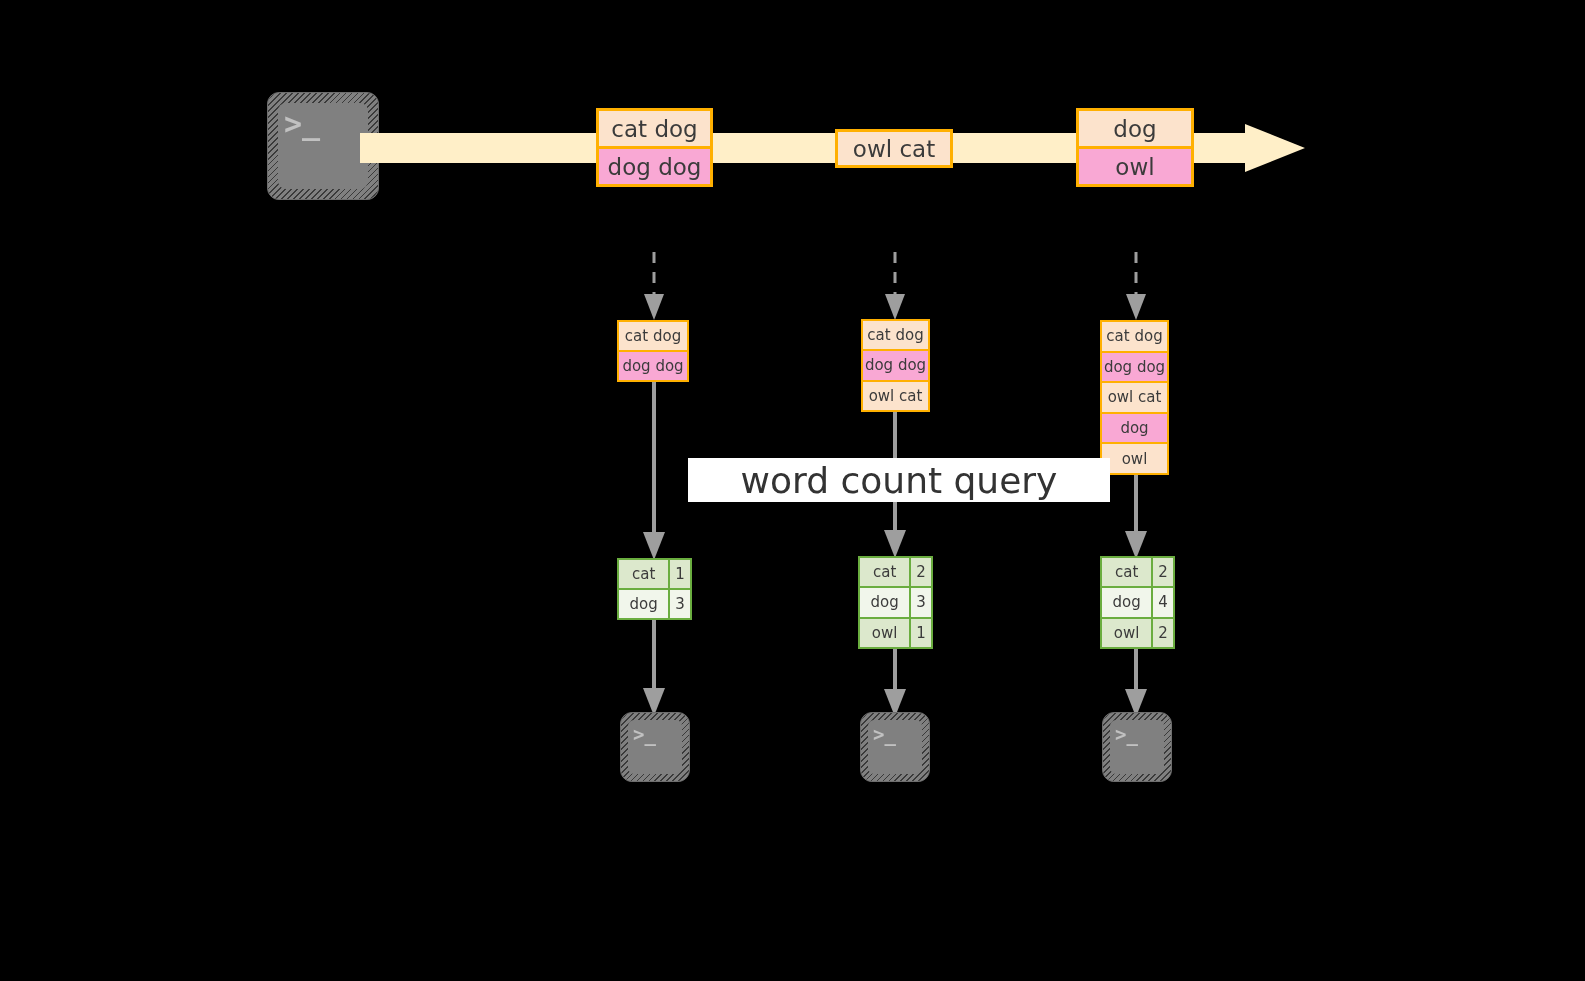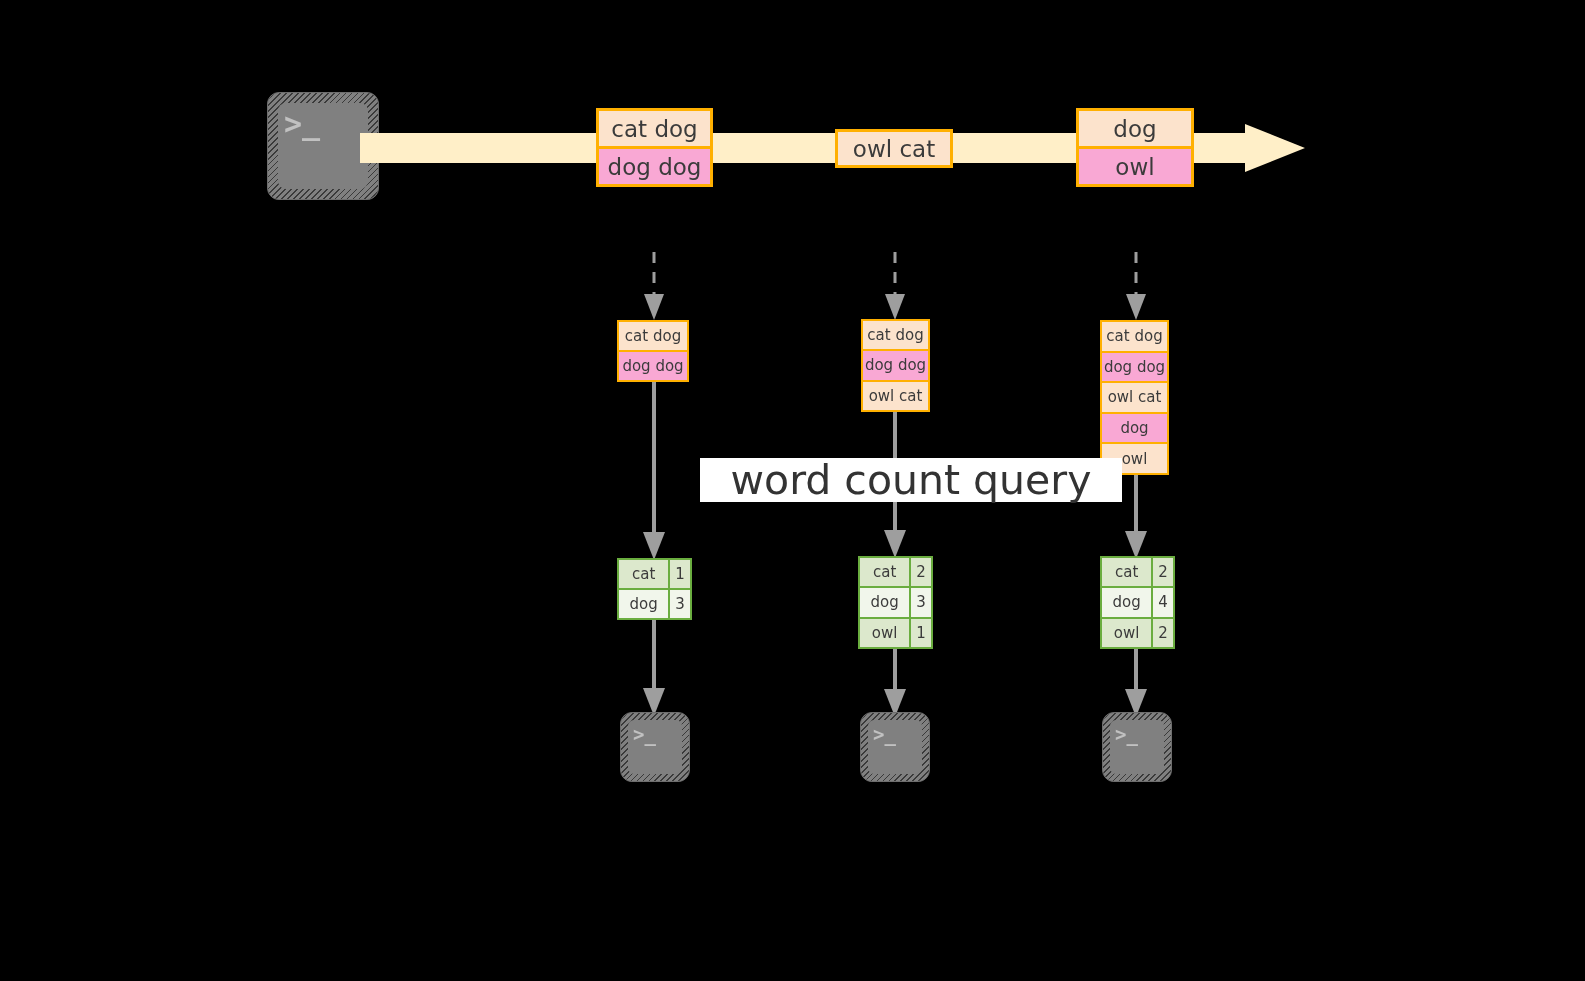--- a/index.html
+++ b/index.html
@@ -113,23 +113,22 @@
   .conn { position: absolute; }
 
   
   .query-label {
     position: absolute;
     background: #FFFFFF;
     display: flex;
     align-items: center;
     justify-content: center;
     color: #333333;
-    font-size: 41px;
+    font-size: 36px;
     white-space: nowrap;
-    margin-left: 12px;
   }
 </style>
 </head>
 <body>
 
 <div id="stage">
 
   <div class="terminal" style="left:267px; top:92px; width:112px; height:108px;">
     <div class="inner"></div>
     <div class="prompt" style="font-size:30px; left:16px; top:16px;">&gt;_</div>

